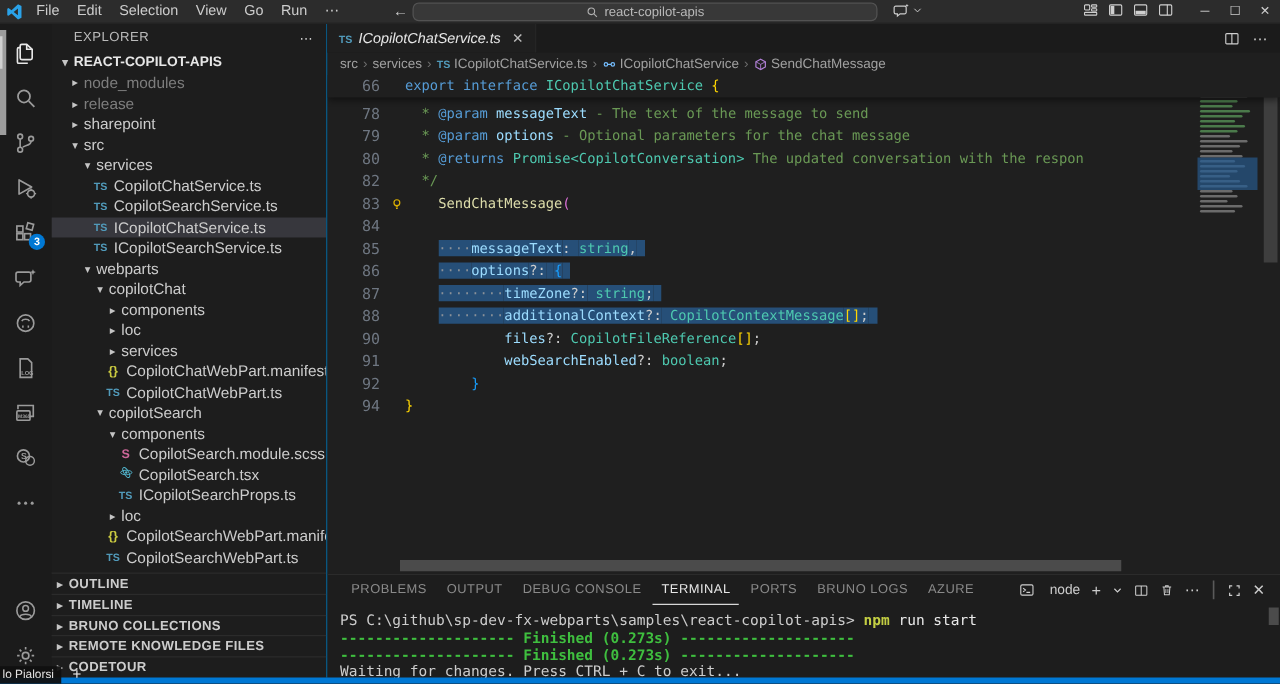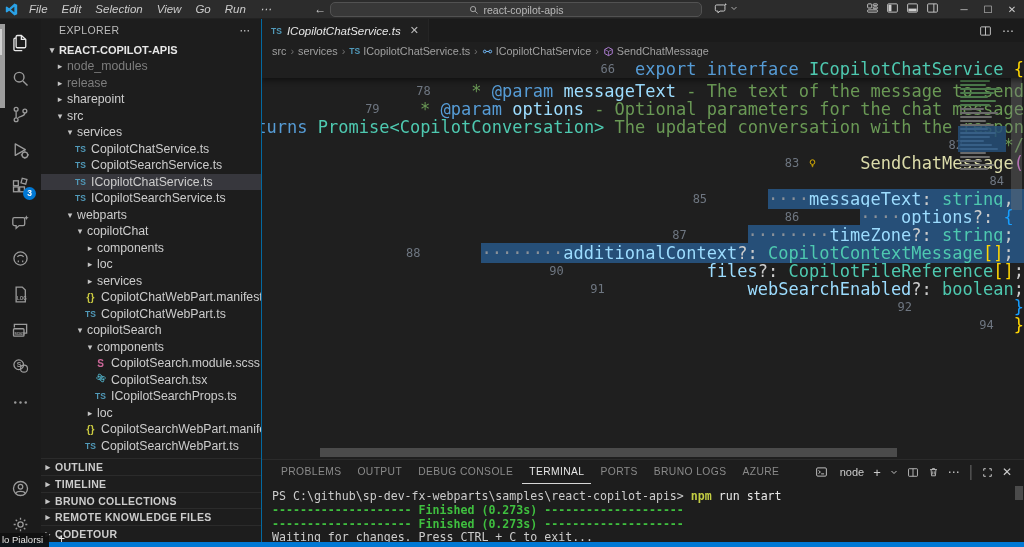--- a/index.html
+++ b/index.html
@@ -57,26 +57,26 @@
   #tab-active { background:#1f1f1f; display:flex; align-items:center; gap:5px; padding:0 9px; border-right:1px solid #252525; }
   #tab-active .tab-label { color:#e7e7e7; font-size:11.5px; font-style:italic; }
   .ts-badge { color:#519aba; font-weight:bold; font-size:8.5px; }
   .tab-close { color:#bbbbbb; font-size:11px; margin-left:4px; }
   #tab-actions { margin-left:auto; display:flex; align-items:center; gap:10px; padding-right:10px; color:#cccccc; }
   #breadcrumbs { height:18px; display:flex; align-items:center; padding-left:10px; font-size:10.8px; color:#a0a0a0; gap:3px; }
   #breadcrumbs .bc-sep { color:#6e6e6e; font-size:11px; padding:0 1px; }
   #breadcrumbs .bc-item { display:flex; align-items:center; gap:3px; }
 
   #code-area { position:relative; height:399px; overflow:hidden; }
-  .code-line, #sticky-line { display:flex; height:18px; line-height:18px; font-size:12.8px;justify-content:flex-end; }
+  .code-line, #sticky-line { display:flex; height:18px; line-height:18px; font-size:12.8px; }
   #sticky-line { background:#1f1f1f; box-shadow:0 3px 5px rgba(0,0,0,.45); position:relative; z-index:3; margin-bottom:4px; }
   .gutter { width:48px; flex:none; text-align:right; color:#6e7681; font-family:"DejaVu Sans Mono",monospace; font-size:12px; padding-right:6px; }
   .gutter.active { color:#cccccc; }
   .bulb-slot { width:14px; flex:none; display:flex; align-items:center; justify-content:center; }
-  pre.codeln { font-family:"DejaVu Sans Mono",monospace; font-size:17px; line-height:18px; white-space:pre; }
+  pre.codeln { font-family:"DejaVu Sans Mono",monospace; font-size:11px; line-height:18px; white-space:pre; }
   .c-kw{color:#569cd6} .c-type{color:#4ec9b0} .c-param{color:#9cdcfe} .c-cmt{color:#6a9955}
   .c-dockw{color:#569cd6} .c-docp{color:#9cdcfe} .c-fn{color:#dcdcaa}
   .c-b1{color:#ffd602} .c-b2{color:#da70d6} .c-b3{color:#179fff}
   .c-pun{color:#cccccc} .c-txt{color:#cccccc} .c-ws{color:#8a9199}
   .sel { background:var(--sel,#264f78); }
   .c-cursor { display:inline-block; width:0; border-left:1.6px solid #aeafad; height:15px; vertical-align:middle; }
 
   #minimap { position:absolute; top:0; right:18px; width:48px; height:200px; }
   #minimap-band { position:absolute; left:0; width:100%; background:rgba(38,79,120,.85); }
   .mm-bar { height:2px; margin:0 0 2px 2px; border-radius:1px; }
@@ -108,21 +108,21 @@
 <body>
 
 <div id="app">
 
   <div id="titlebar">
     <div id="vscode-logo">
       <svg width="13" height="13" viewBox="0 0 16 16">
           <path fill="#2aa2e8" d="M11.6 0.6 5.2 6.5 2.2 4.2 1 4.8v6.4l1.2.6 3-2.3 6.4 5.9 3.4-1.6V2.2L11.6.6zM11.5 4.6v6.8L7.3 8l4.2-3.4z"></path>
         </svg>
     </div>
-    <div id="menubar" style="display: flex; font-style: italic;">
+    <div id="menubar" style="display: flex;">
         <span class="menu-item">File</span>
         <span class="menu-item">Edit</span>
         <span class="menu-item">Selection</span>
         <span class="menu-item">View</span>
         <span class="menu-item">Go</span>
         <span class="menu-item">Run</span>
         <span class="menu-item">⋯</span>
       </div>
     <div id="nav-arrows">
       <span>←</span>

